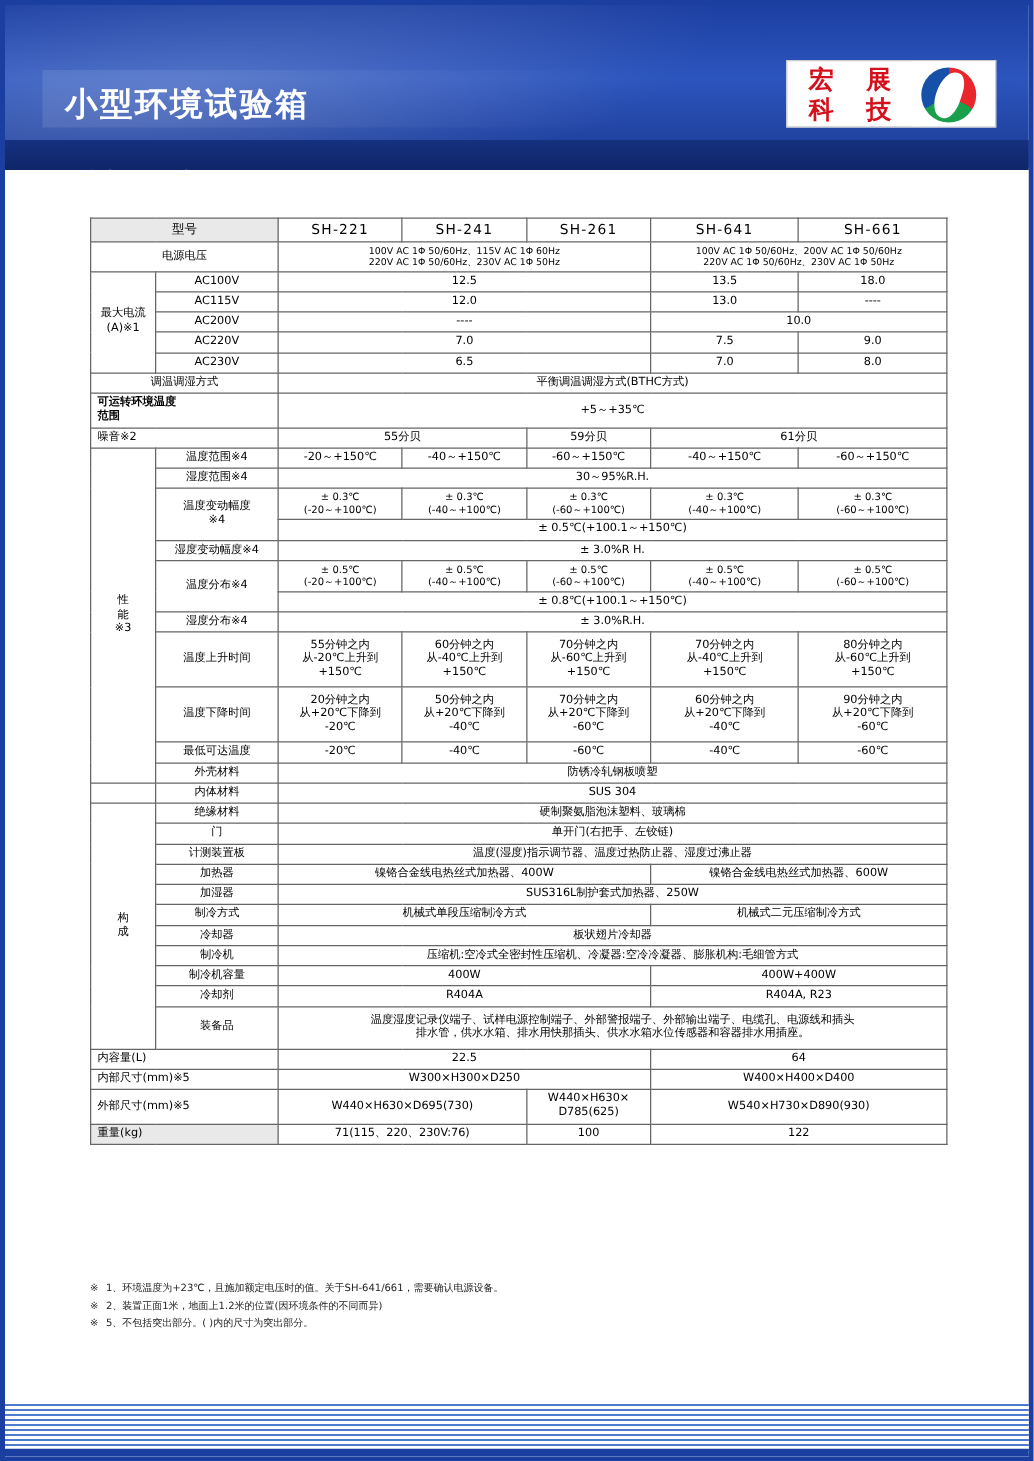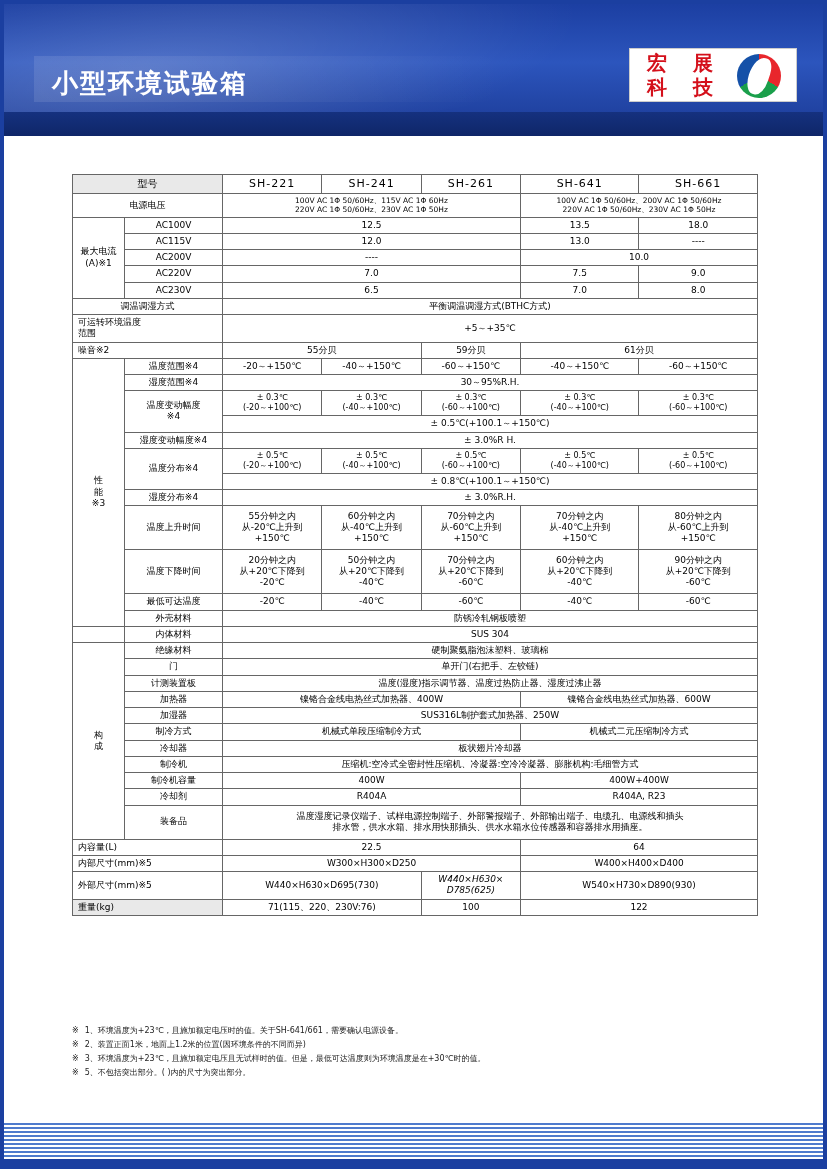--- a/index.html
+++ b/index.html
@@ -183,21 +183,21 @@
       <td>7.0</td>
       <td>8.0</td>
     </tr>
 
     <tr>
       <td colspan="2">调温调湿方式</td>
       <td colspan="5">平衡调温调湿方式(BTHC方式)</td>
     </tr>
 
     <tr>
-      <td colspan="2" style="white-space:pre-line; text-align:left; padding-left:5px;">可运转环境温度
+      <td colspan="2" style="white-space:pre-line; text-align:left; padding-left:5px;font-weight:bold;">可运转环境温度
 范围</td>
       <td colspan="5">+5～+35℃</td>
     </tr>
 
     <tr>
       <td colspan="2" style="text-align:left; padding-left:5px;">噪音※2</td>
       <td colspan="2">55分贝</td>
       <td>59分贝</td>
       <td colspan="2">61分贝</td>
     </tr>
@@ -369,35 +369,34 @@
       <td colspan="2">64</td>
     </tr>
     <tr>
       <td colspan="2" style="text-align:left; padding-left:5px;">内部尺寸(mm)※5</td>
       <td colspan="3">W300×H300×D250</td>
       <td colspan="2">W400×H400×D400</td>
     </tr>
     <tr>
       <td colspan="2" style="text-align:left; padding-left:5px;">外部尺寸(mm)※5</td>
       <td colspan="2">W440×H630×D695(730)</td>
-      <td style="white-space:pre-line;font-style:italic;">W440×H630×
+      <td style="white-space:pre-line;">W440×H630×
 D785(625)</td>
       <td colspan="2">W540×H730×D890(930)</td>
     </tr>
     <tr>
       <td colspan="2" class="hdr-gray" style="text-align:left; padding-left:5px;">重量(kg)</td>
       <td colspan="2">71(115、220、230V:76)</td>
       <td>100</td>
       <td colspan="2">122</td>
     </tr>
   </tbody>
 </table>
 </div>
 
 <div class="notes">
   <div><span class="mk">※</span><span>1、环境温度为+23℃，且施加额定电压时的值。关于SH-641/661，需要确认电源设备。</span></div>
   <div><span class="mk">※</span><span>2、装置正面1米，地面上1.2米的位置(因环境条件的不同而异)</span></div>
-  <div><span class="mk">※</span><span>3、环境温度为+23℃，且施加额定电压且无试样时的值。但是，最低可达温度则为环境温度是在+30℃时的值。</span></div>
   <div><span class="mk">※</span><span>5、不包括突出部分。(  )内的尺寸为突出部分。</span></div>
 </div>
 
 <div class="footer"></div>
 <div class="footer-solid"></div>
 
 </body></html>

